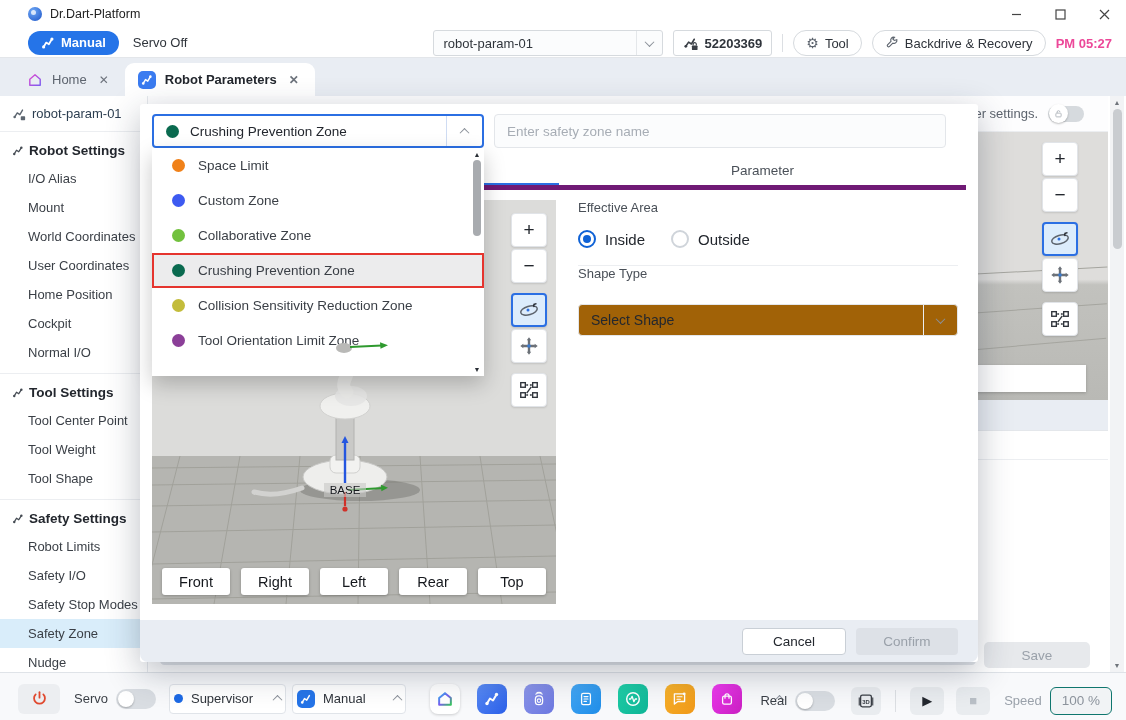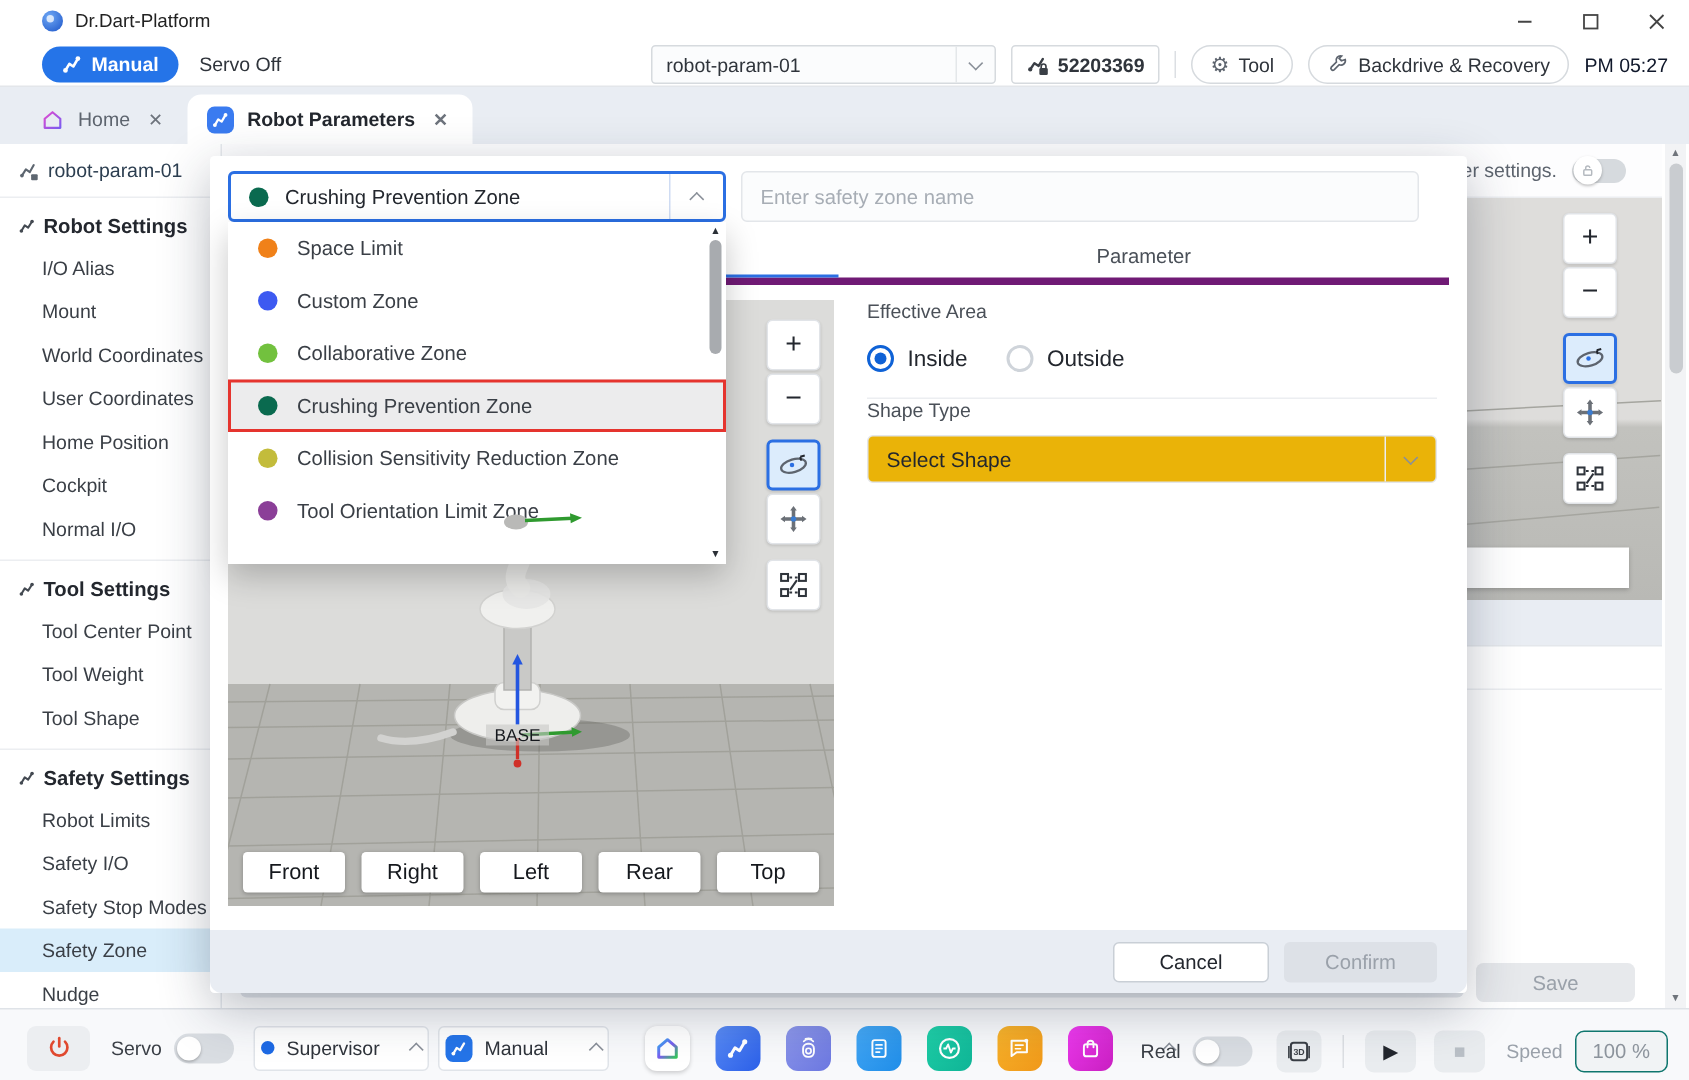--- a/index.html
+++ b/index.html
@@ -23,21 +23,21 @@
   .tb-right { position:absolute; right:14px; top:0; height:30px; display:flex; align-items:center; gap:10px; }
   .param-select { width:230px; height:26px; border:1px solid #d6dade; border-radius:3px; background:#fbfcfd; display:flex; align-items:center; color:#2f343b; }
   .param-select .lbl { padding-left:9px; flex:1; }
   .sel-chev-cell { width:26px; height:100%; display:flex; align-items:center; justify-content:center; border-left:1px solid #e4e7ea; }
   .chev { width:7px; height:7px; border-right:1.6px solid #8a9099; border-bottom:1.6px solid #8a9099; display:inline-block; }
   .chev.down { transform:rotate(45deg) translate(-1px,-1px); }
   .chev.up { transform:rotate(-135deg) translate(-1px,-1px); }
   .serial-box { height:26px; border:1px solid #d6dade; border-radius:3px; background:#fff; display:flex; align-items:center; gap:6px; padding:0 9px; font-weight:bold; color:#2f343b; }
   .tb-sep { width:1px; height:18px; background:#dcdfe3; }
   .tb-btn { height:26px; border:1px solid #d6dade; border-radius:14px; background:#fff; display:flex; align-items:center; gap:6px; padding:0 12px; color:#2f343b; }
-  .clock { color:#0f172a; font-weight:normal; }
+  .clock { color:#ec4899; font-weight:bold; }
 
   
   .tabbar { position:absolute; left:0; top:58px; right:0; height:38px; background:#e9edf3; display:flex; align-items:flex-end; padding-left:14px; }
   .tab { height:33px; display:flex; align-items:center; gap:9px; padding:0 13px; color:#5d646e; }
   .tab.active { background:#fff; border-radius:9px 9px 0 0; color:#23272e; font-weight:bold; }
   .tab .x { color:#6d737c; font-size:12px; padding:2px 3px; }
   .tab-ico { width:18px; height:18px; border-radius:5px; display:flex; align-items:center; justify-content:center; }
   .tab-ico.blue { background:#3a7bf0; color:#fff; }
 
   
@@ -95,21 +95,21 @@
   .vp-col.in-modal { right:9px; top:13px; position:absolute; }
 
   .params { position:absolute; left:438px; top:96px; width:380px; }
   .p-label { color:#4a5058; font-size:13px; }
   .radio-row { display:flex; align-items:center; gap:26px; margin-top:15px; }
   .radio { display:flex; align-items:center; gap:9px; font-size:15px; color:#23272e; }
   .rad { width:18px; height:18px; border-radius:50%; border:2px solid #cfd4da; background:#fff; position:relative; }
   .rad.on { border-color:#0f62d6; }
   .rad.on::after { content:""; position:absolute; left:3px; top:3px; width:8px; height:8px; border-radius:50%; background:#0f62d6; }
   .p-div { border-top:1px solid #eceef1; margin-top:17px; }
-  .shape-select { margin-top:9px; height:32px; border:1px solid #e3e6ea; border-radius:4px; background:#eab308; display:flex; align-items:center; }
+  .shape-select { margin-top:23px; height:32px; border:1px solid #e3e6ea; border-radius:4px; background:#a16207; display:flex; align-items:center; }
   .shape-select .lbl { padding-left:12px; flex:1; font-size:14px; color:#23272e; }
   .shape-select .chevcell { width:34px; align-self:stretch; border-left:1px solid #eceef1; display:flex; align-items:center; justify-content:center; }
 
   .mfooter { position:absolute; left:0; right:0; bottom:0; height:42px; background:#e9edf3; border-radius:0 0 8px 8px; }
   .btn { height:27px; border-radius:4px; display:flex; align-items:center; justify-content:center; font-size:13.5px; }
   .cancel { position:absolute; right:132px; top:8px; width:104px; background:#fff; border:1px solid #c9cfd6; color:#23272e; }
   .confirm { position:absolute; right:20px; top:8px; width:102px; background:#dde1e7; color:#9aa1aa; }
 
   
   .ddlist { position:absolute; left:12px; top:44px; width:332px; height:228px; background:#fff; box-shadow:0 8px 20px rgba(0,0,0,.22); z-index:20; overflow:hidden; }

